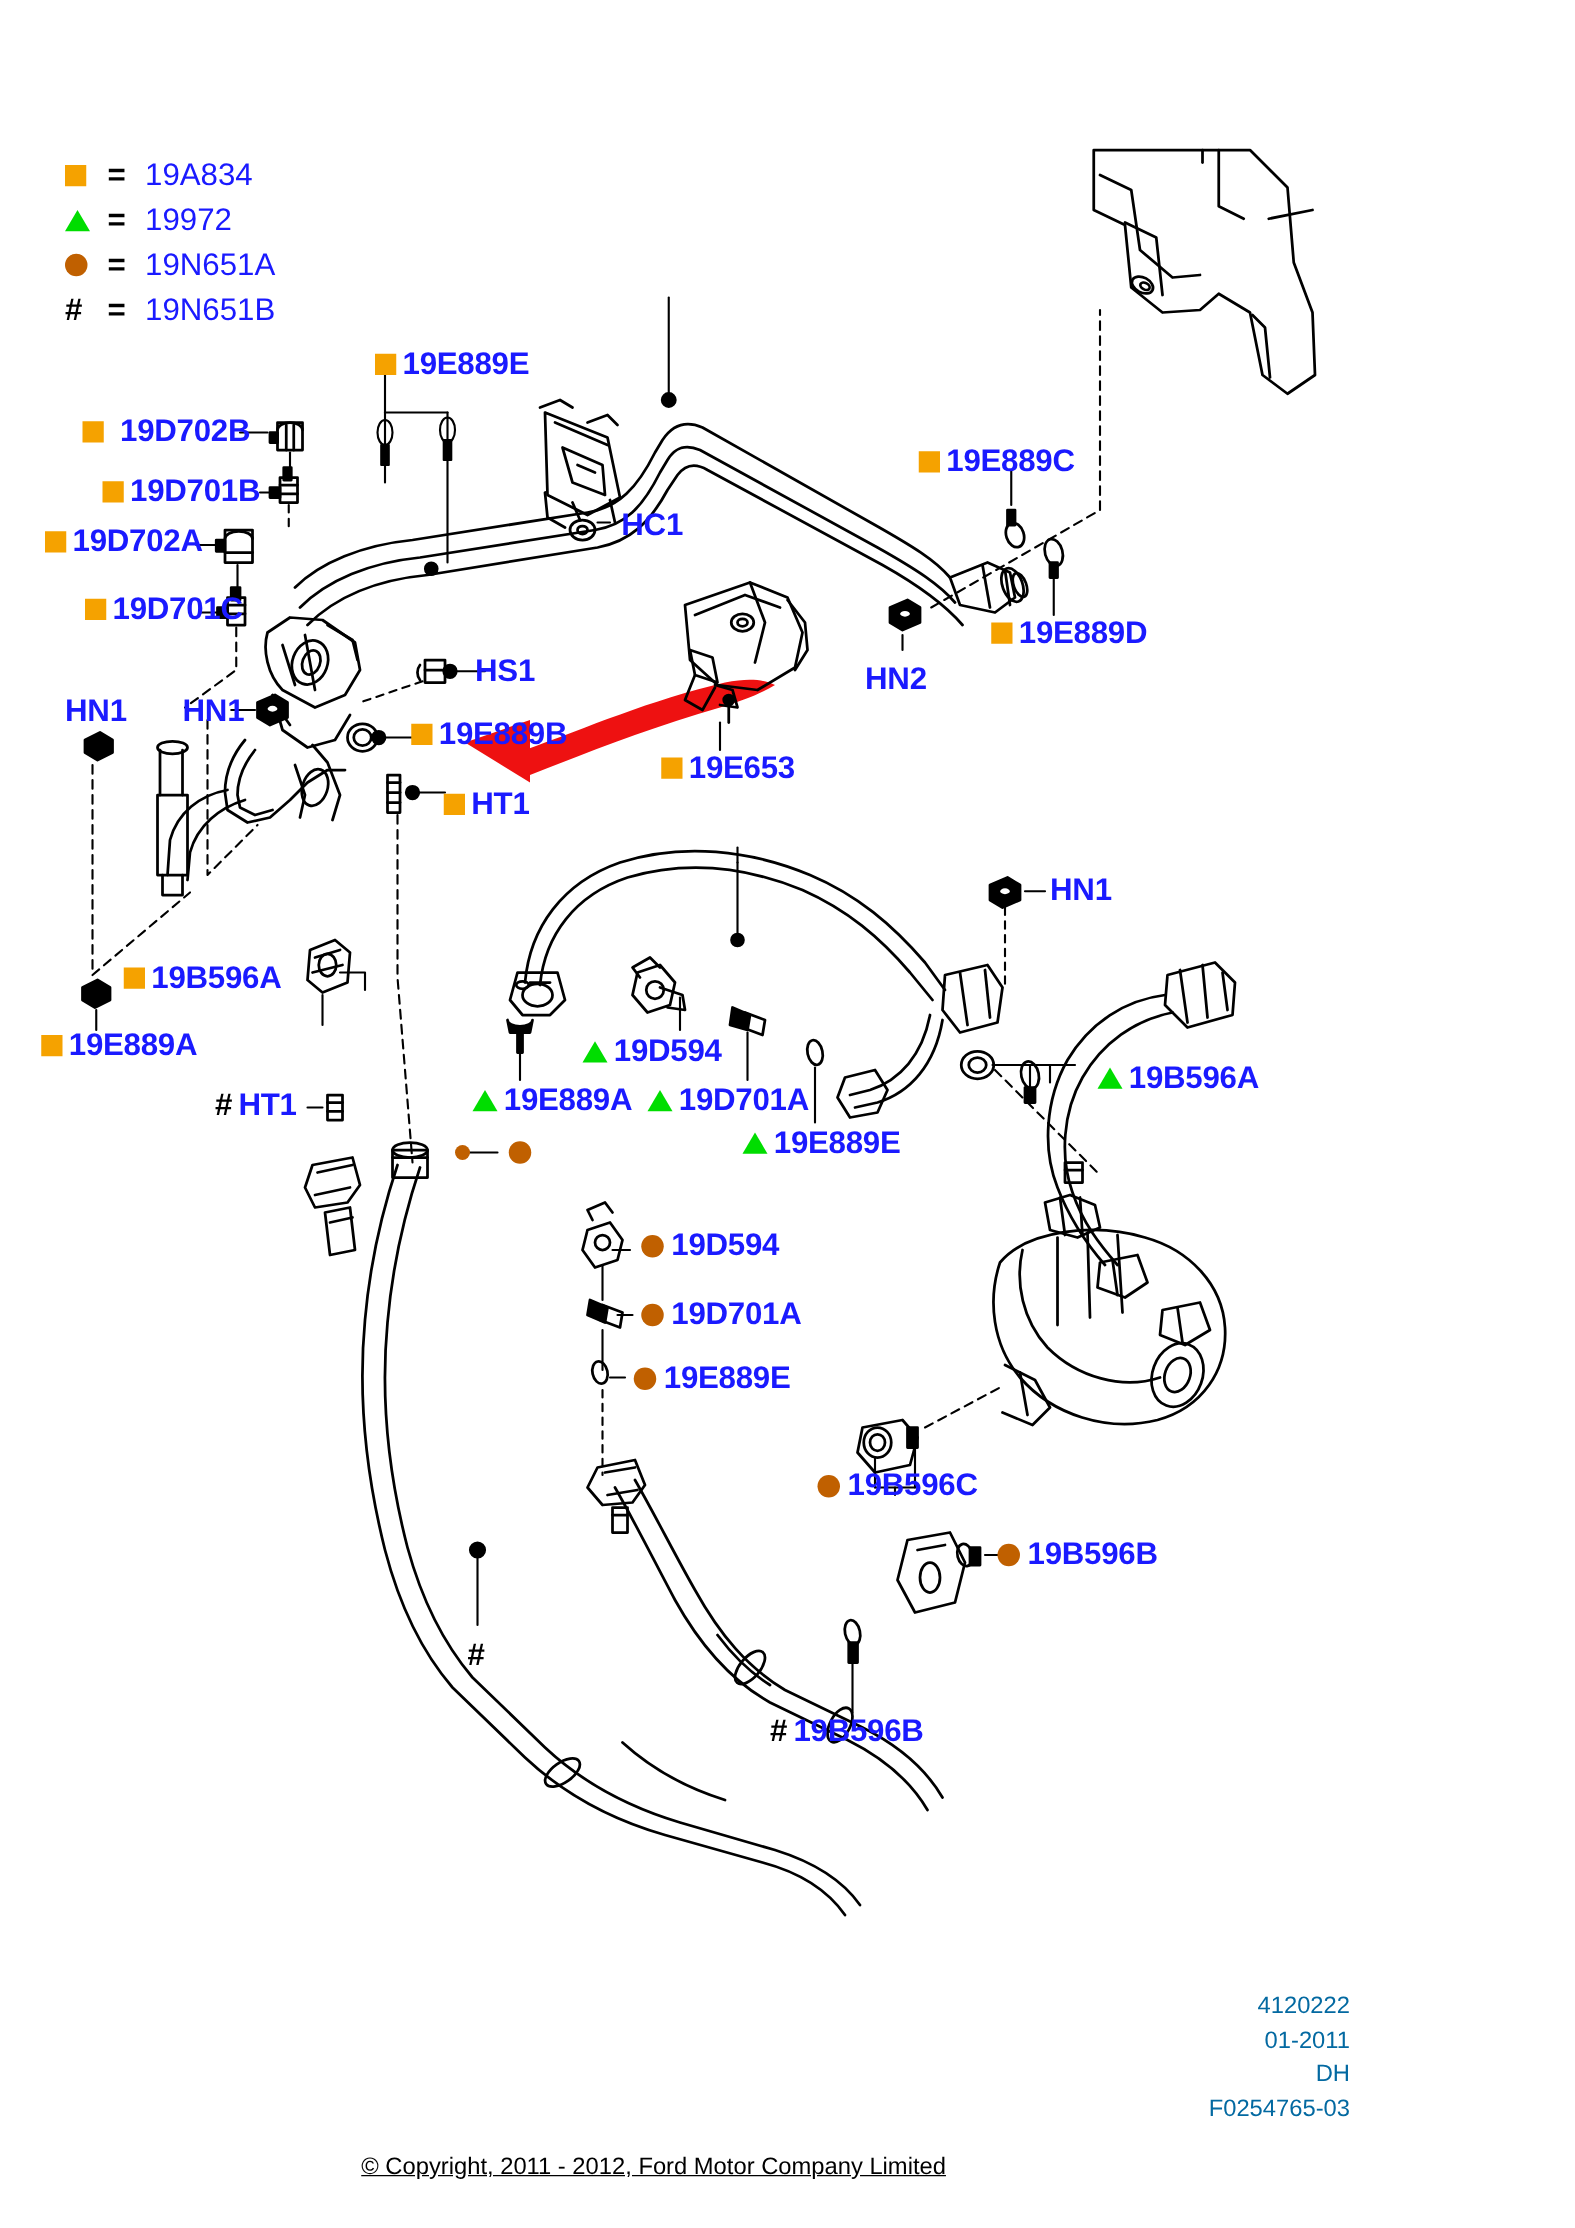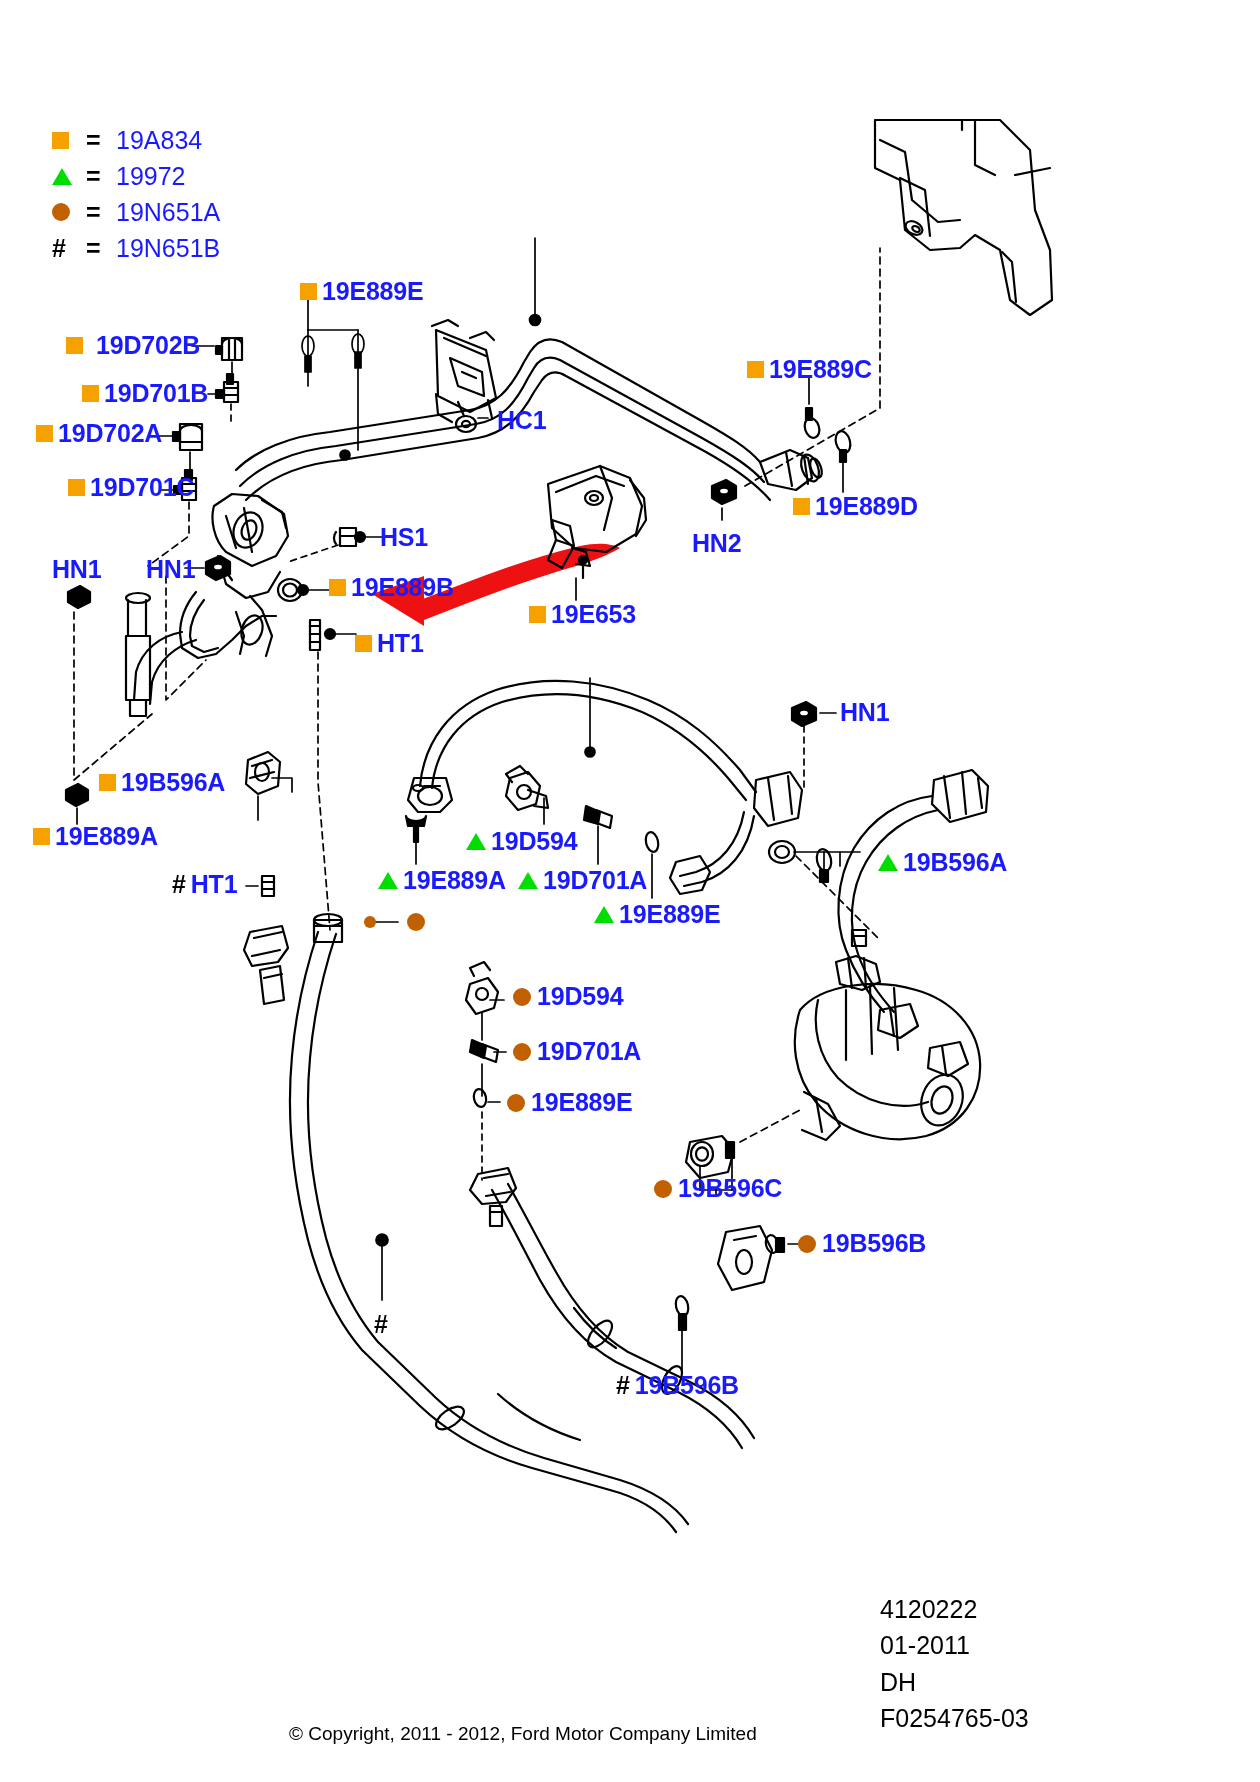--- a/index.html
+++ b/index.html
@@ -100,29 +100,30 @@
   
   .footer-text {
     position: absolute;
     color: #000;
     font-size: 19px;
     font-family: "Liberation Sans", sans-serif;
   }
   #copyright {
     left: 289px;
     top: 1723px;
+    text-decoration: underline;
   }
   #doc-meta {
     position: absolute;
     left: 880px;
     top: 1591px;
-    text-align: left;
+    text-align: right;
     width: 200px;
-    color: #000000;
-    font-size: 25px;
+    color: #0369a1;
+    font-size: 19px;
     line-height: 1.45;
   }
   .doc-meta-line { display: block; }
   
   .mark-plain {
     position: absolute;
     color: #000;
     font-weight: bold;
     font-size: 25px;
   }
@@ -566,21 +567,21 @@
   <div class="label" style="left:36px; top:421px;">
     <span class="mk mk-square"></span>
     <span>19D702A</span>
   </div>
 
   <div class="label" style="left:36px; top:475px;padding-left:32px;">
     <span class="mk mk-square"></span>
     <span>19D701C</span>
   </div>
 
-  <div class="label" style="left:735px; top:357px;margin-left:12px;">
+  <div class="label" style="left:735px; top:357px;">
     <span class="mk mk-square"></span>
     <span>19E889C</span>
   </div>
 
   <div class="label" style="left:793px; top:494px;">
     <span class="mk mk-square"></span>
     <span>19E889D</span>
   </div>
 
   <div class="label plain" style="left:497px; top:408px;">

